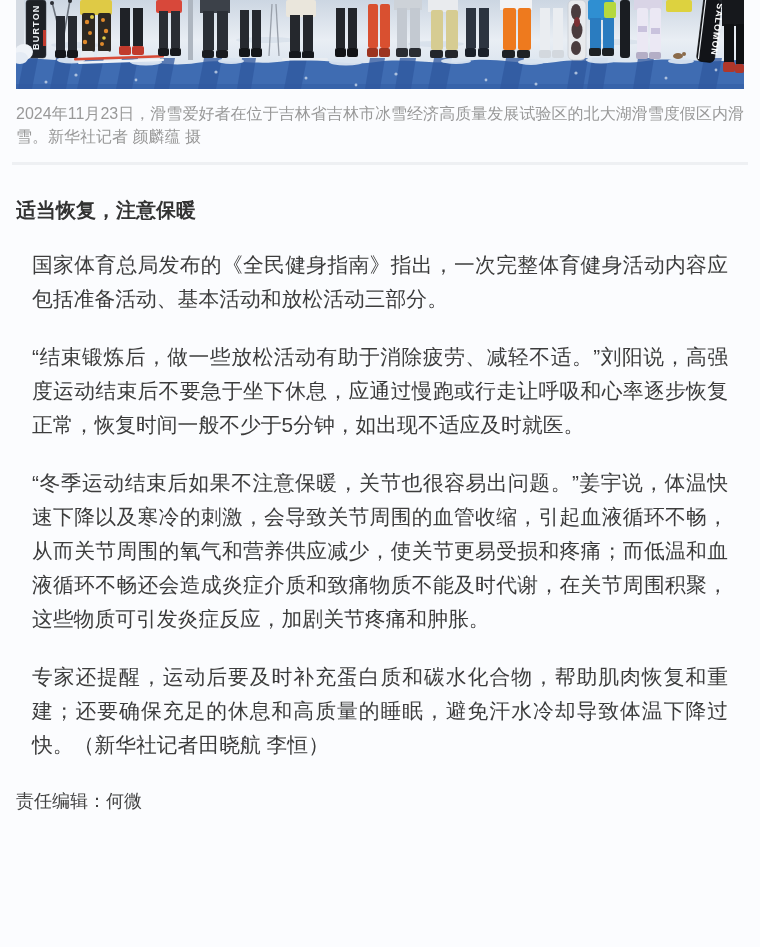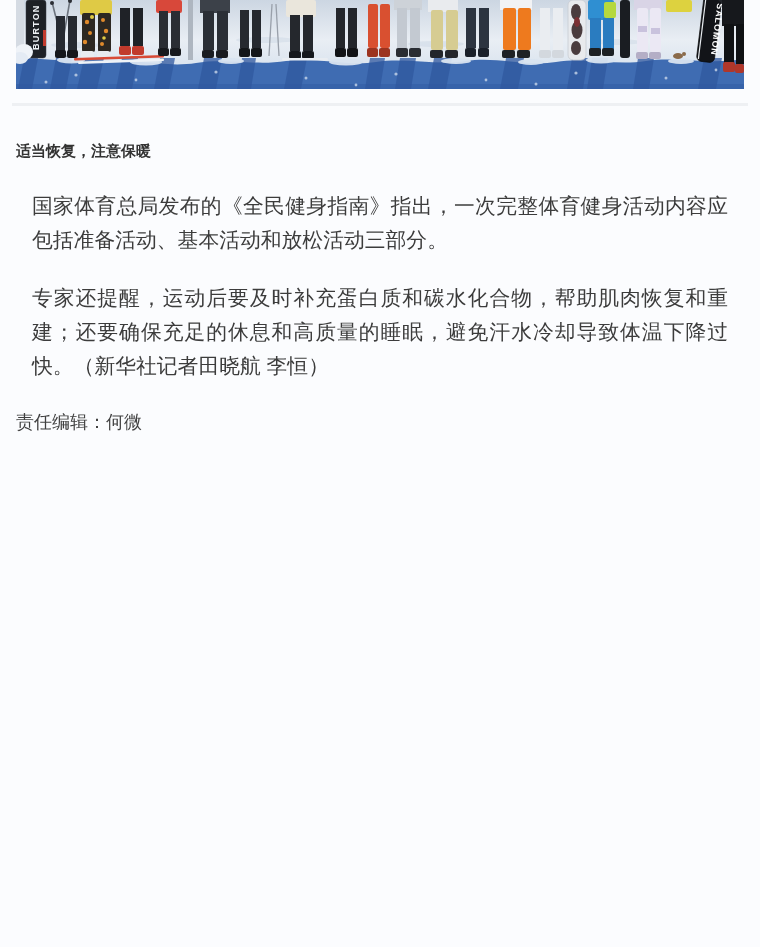--- a/index.html
+++ b/index.html
@@ -15,21 +15,21 @@
     font-size:16px;line-height:23px;color:#999;
     text-align:justify;
   }
   .divider{
     border:none;height:3px;background:#eef0f3;
     margin:14px 12px 0;
   }
   .article{margin:0 16px;}
   .heading{
     margin:31px 0 0;
-    font-size:15px;line-height:28px;font-weight:bold;color:#333;
+    font-size:20px;line-height:28px;font-weight:bold;color:#333;
   }
   .article p{
     margin:24px 16px 0;
     font-size:20.8px;line-height:34px;color:#3c3c3c;
     text-align:justify;
   }
   .editor{
     margin:28px 16px 0;
     font-size:18px;line-height:22px;color:#404040;
   }
@@ -292,23 +292,26 @@
       <g>
         <path d="M702,0 L728,0 L728,22 Z" fill="#202329"></path>
         <rect x="706" y="0" width="22" height="26" fill="#16181c"></rect>
         <rect x="708" y="24" width="10" height="40" fill="#0f1114"></rect>
           <rect x="720" y="24" width="8" height="40" fill="#0f1114"></rect>
         <rect x="707" y="62" width="12" height="10" rx="2" fill="#b0372b"></rect>
           <rect x="719" y="64" width="9" height="9" rx="2" fill="#b0372b"></rect>
       </g>
     </svg>
   </div>
+  <figcaption class="caption" style="margin:13px 0 0;">2024年11月23日，滑雪爱好者在位于吉林省吉林市冰雪经济高质量发展试验区的北大湖滑雪度假区内滑雪。新华社记者 颜麟蕴 摄</figcaption>
 </figure>
 
 <hr class="divider">
 
 <div class="article">
   <h2 class="heading">适当恢复，注意保暖</h2>
   <p>国家体育总局发布的《全民健身指南》指出，一次完整体育健身活动内容应包括准备活动、基本活动和放松活动三部分。</p>
+  <p>“结束锻炼后，做一些放松活动有助于消除疲劳、减轻不适。”刘阳说，高强度运动结束后不要急于坐下休息，应通过慢跑或行走让呼吸和心率逐步恢复正常，恢复时间一般不少于5分钟，如出现不适应及时就医。</p>
+  <p>“冬季运动结束后如果不注意保暖，关节也很容易出问题。”姜宇说，体温快速下降以及寒冷的刺激，会导致关节周围的血管收缩，引起血液循环不畅，从而关节周围的氧气和营养供应减少，使关节更易受损和疼痛；而低温和血液循环不畅还会造成炎症介质和致痛物质不能及时代谢，在关节周围积聚，这些物质可引发炎症反应，加剧关节疼痛和肿胀。</p>
   <p>专家还提醒，运动后要及时补充蛋白质和碳水化合物，帮助肌肉恢复和重建；还要确保充足的休息和高质量的睡眠，避免汗水冷却导致体温下降过快。（新华社记者田晓航 李恒）</p>
 </div>
 
 <div class="editor">责任编辑：何微</div>
 
 </body></html>

